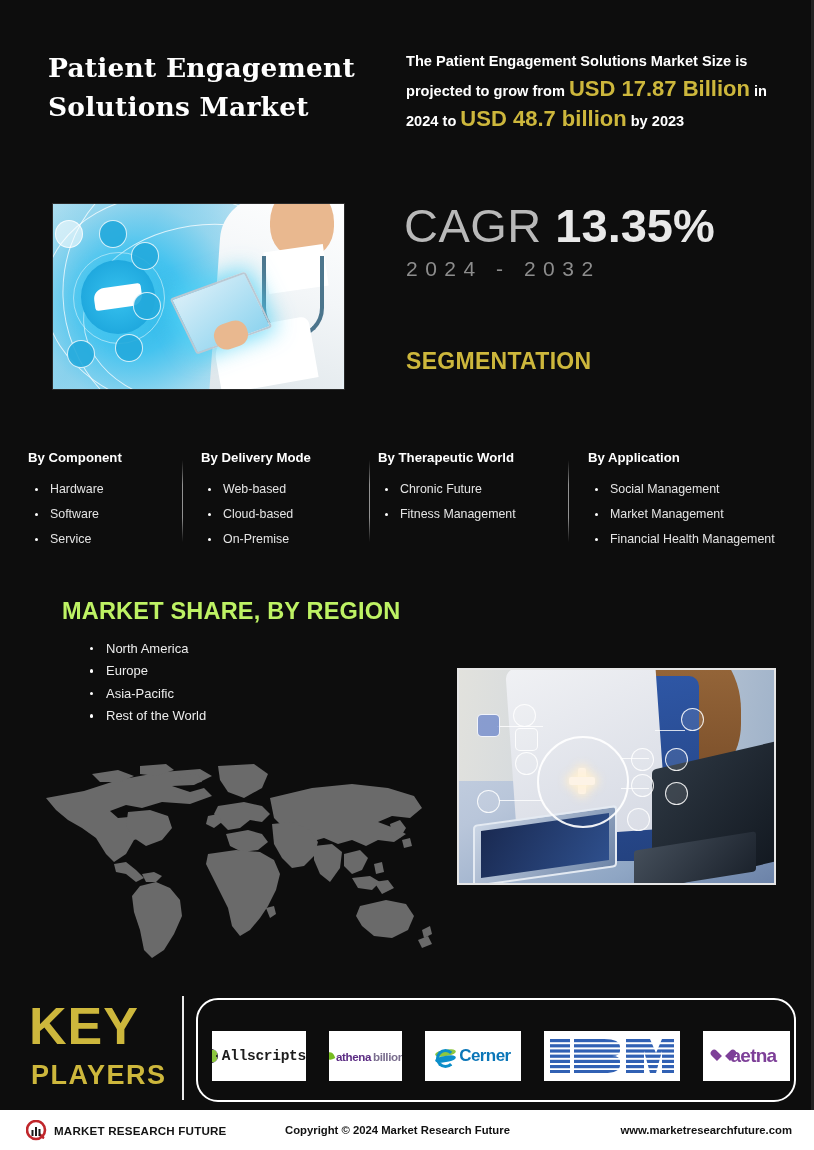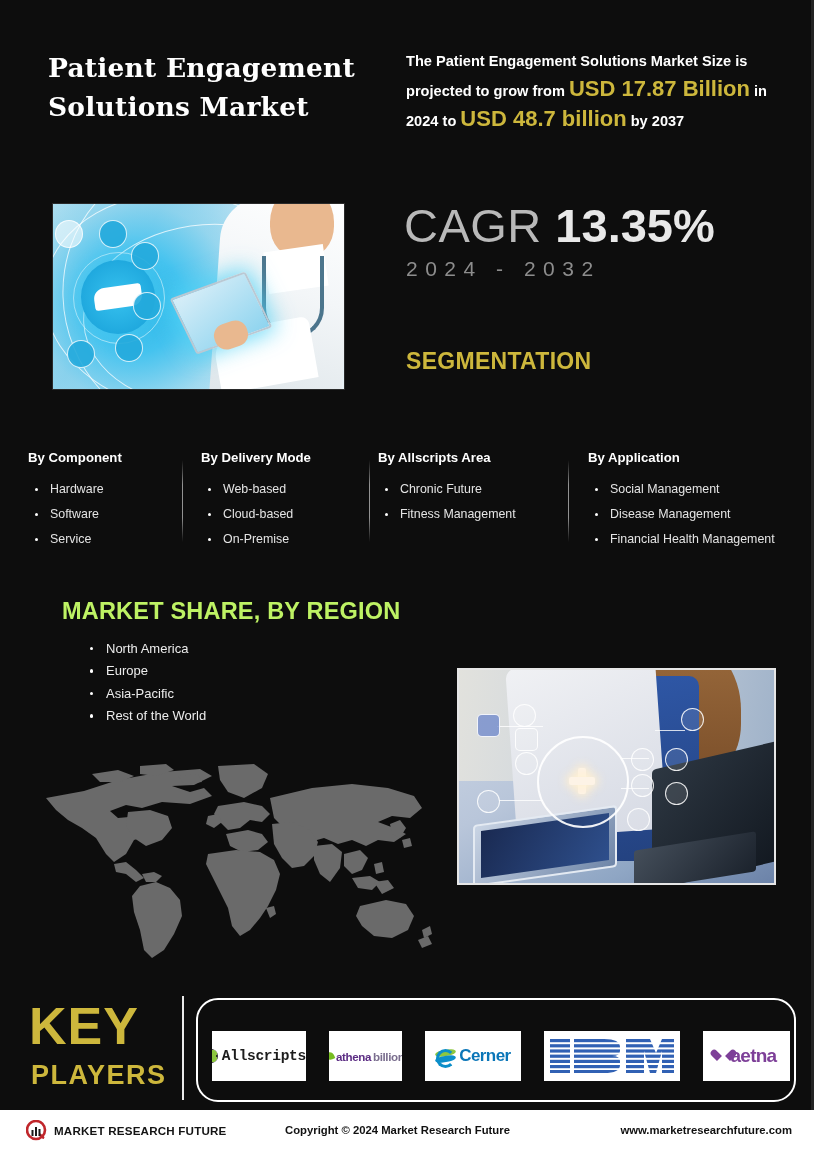--- a/index.html
+++ b/index.html
@@ -188,21 +188,21 @@
 </head>
 <body>
 
 <div class="page">
 
   <div class="edge-r"></div>
 
   <div class="title">Patient Engagement Solutions Market</div>
 
   <div class="blurb">
-    <span>The Patient Engagement Solutions Market Size is projected to grow from </span><span class="gold-big">USD 17.87 Billion</span><span> in 2024 to </span><span class="gold-big2">USD 48.7 billion</span><span> by 2037</span>
+    <span>The Patient Engagement Solutions Market Size is projected to grow from </span><span class="gold-big">USD 17.87 Billion</span><span> in 2024 to </span><span class="gold-big2">USD 48.7 billion</span><span> by 2023</span>
   </div>
 
   <div class="img1">
     <div class="glow"></div>
     <div class="arc a1"></div>
     <div class="arc a2"></div>
     <div class="arc a3"></div>
     <div class="doc"></div>
     <div class="head"></div>
     <div class="collar"></div>
@@ -241,33 +241,33 @@
       <h4>By Delivery Mode</h4>
       <ul>
         <li>Web-based</li>
         <li>Cloud-based</li>
         <li>On-Premise</li>
       </ul>
     </div>
     <div class="segdiv" style="left:349px"></div>
 
     <div class="segcol" style="left:358px;width:190px">
-      <h4>By Allscripts Area</h4>
+      <h4>By Therapeutic World</h4>
       <ul>
         <li>Chronic Future</li>
         <li>Fitness Management</li>
       </ul>
     </div>
     <div class="segdiv" style="left:548px"></div>
 
     <div class="segcol" style="left:568px;width:215px">
       <h4>By Application</h4>
       <ul>
         <li>Social Management</li>
-        <li>Disease Management</li>
+        <li>Market Management</li>
         <li>Financial Health Management</li>
       </ul>
     </div>
   </div>
 
   <div class="ms-title">MARKET SHARE, BY REGION</div>
   <ul class="ms-list">
     <li>North America</li>
     <li>Europe</li>
     <li>Asia-Pacific</li>

